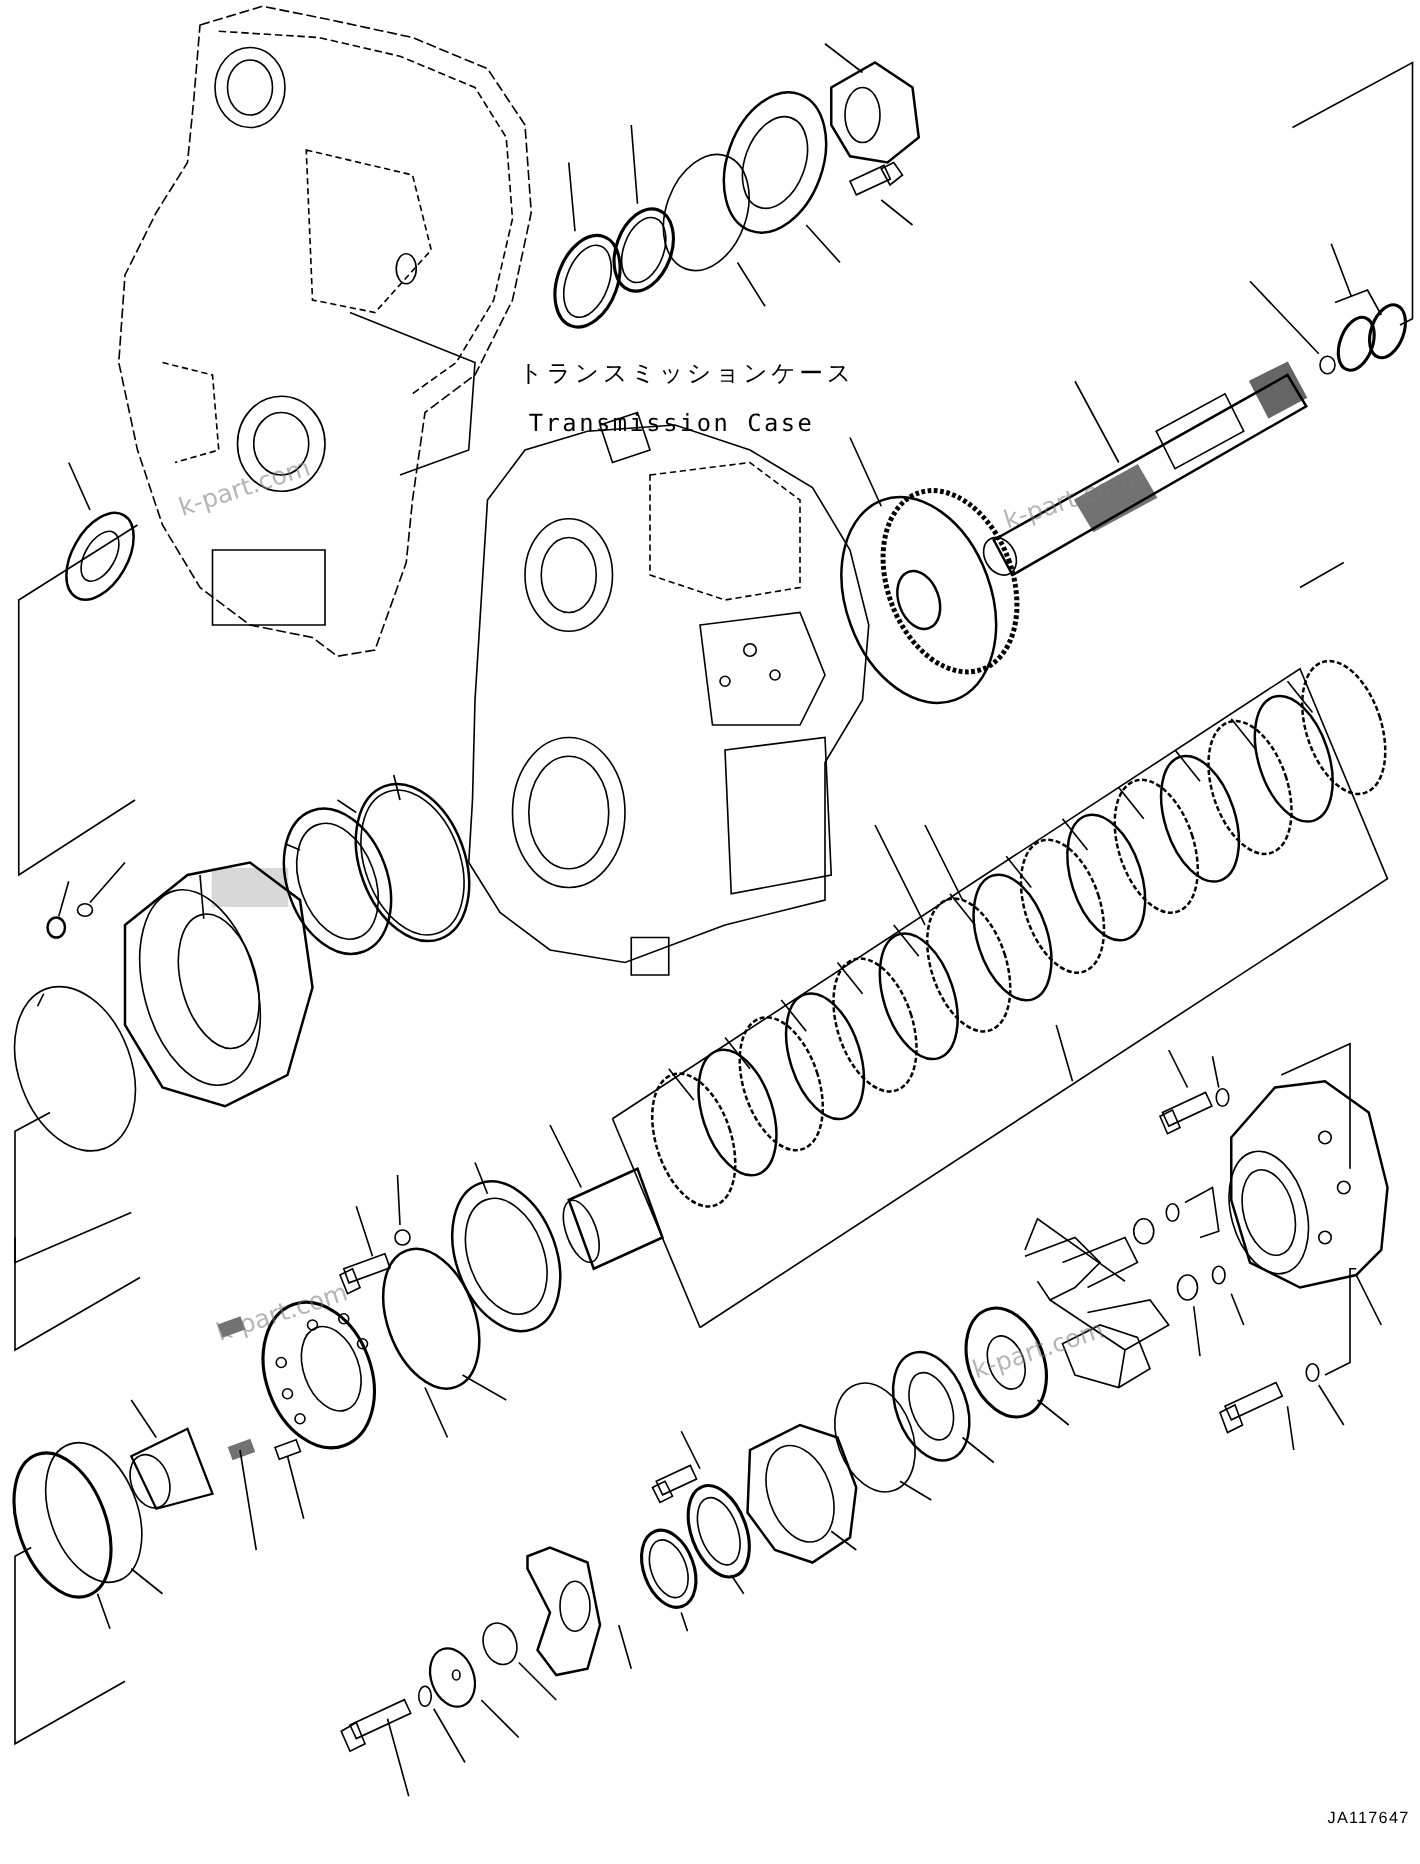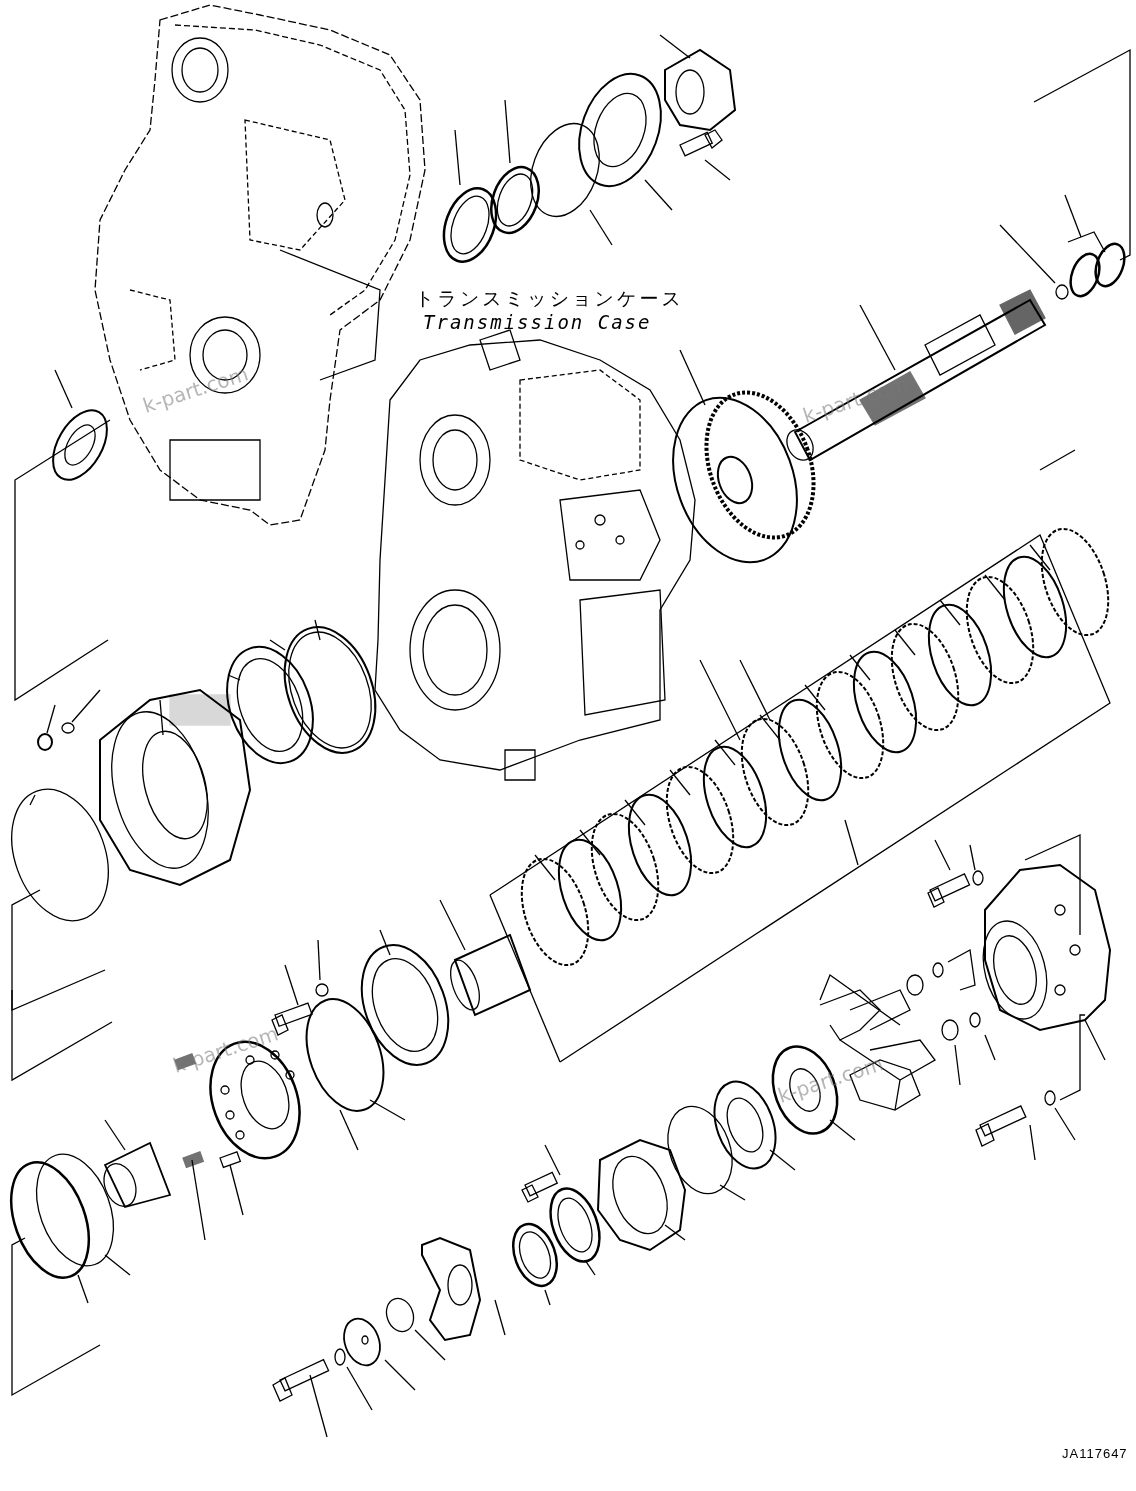--- a/index.html
+++ b/index.html
@@ -1,19 +1,19 @@
 <!DOCTYPE html>
 <html><head>
   <meta charset="utf-8">
   <style>
     html, body { margin: 0; padding: 0; background: #ffffff; }
     body { width: 1136px; height: 1491px; position: relative; overflow: hidden; font-family: "DejaVu Sans Mono", monospace; }
     #canvas { position: absolute; left: 0; top: 0; width: 1136px; height: 1491px; }
     .label-jp { position: absolute; left: 415px; top: 286px; font-size: 19px; letter-spacing: 3px; color: #000; font-family: Liberation Serif, serif; }
-    .label-en { position: absolute; left: 423px; top: 311px; font-size: 19px; letter-spacing: 2px; color: #000; font-family: "DejaVu Sans Mono", monospace; font-style: italic; }
+    .label-en { position: absolute; left: 423px; top: 328px; font-size: 19px; letter-spacing: 2px; color: #000; font-family: "DejaVu Sans Mono", monospace; }
     .drawing-id { position: absolute; left: 1062px; top: 1446px; font-size: 13px; letter-spacing: 1px; color: #000; font-family: Liberation Sans, sans-serif; }
     .watermark { position: absolute; font-size: 20px; color: rgba(120,120,120,0.55); font-family: "DejaVu Sans", sans-serif; transform: rotate(-18deg); transform-origin: left top; white-space: nowrap; }
     svg line, svg polyline, svg path, svg circle, svg ellipse, svg rect, svg polygon { vector-effect: non-scaling-stroke; }
   </style>
 </head>
 <body>
 
 <svg id="canvas" viewBox="0 0 1136 1491" xmlns="http://www.w3.org/2000/svg" fill="none" stroke="#000" stroke-width="1.3">
 
   <g>

